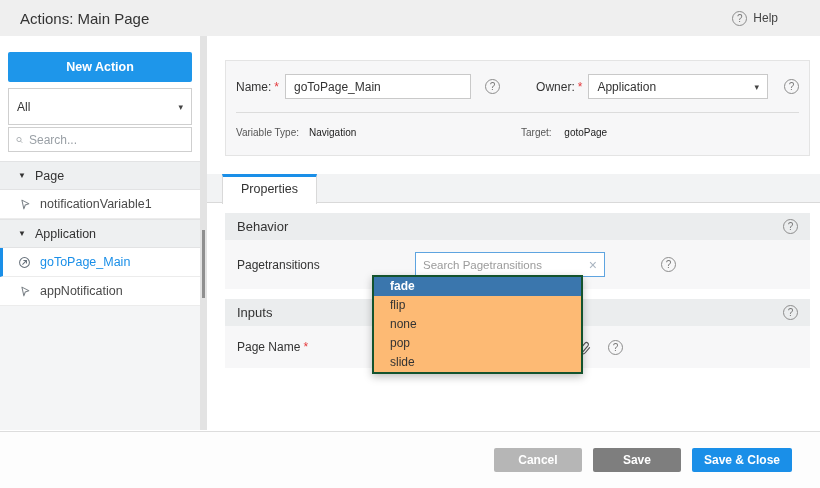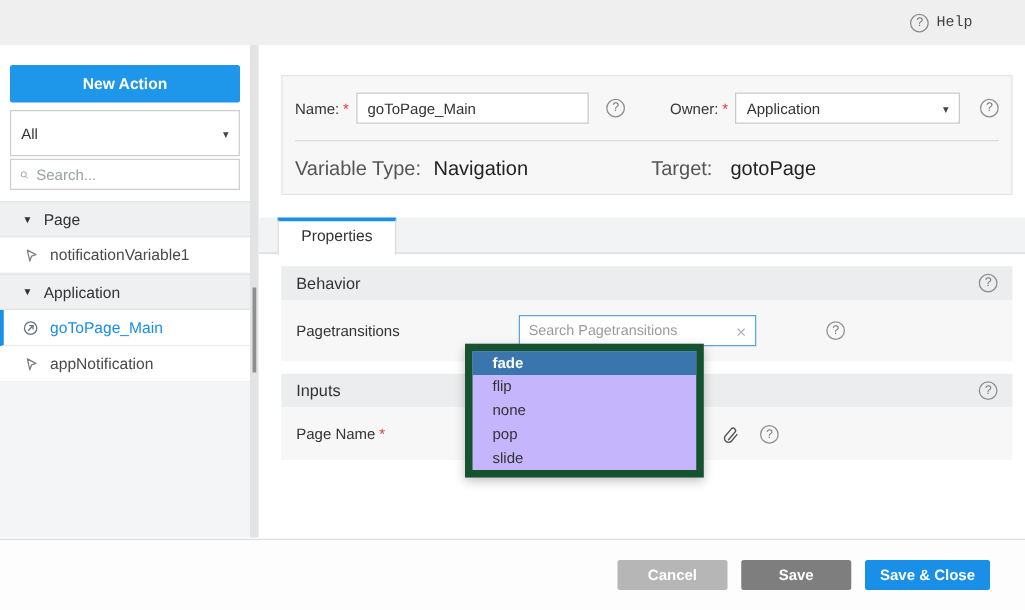--- a/index.html
+++ b/index.html
@@ -6,21 +6,21 @@
   html,body { width:820px; height:488px; overflow:hidden;
     font-family:"Liberation Sans", sans-serif; background:#fff; color:#333; }
   .app { position:relative; width:820px; height:488px; background:#fff; }
 
   
   .header { position:absolute; left:0; top:0; width:820px; height:36px;
     background:#efefef; display:flex; align-items:center; }
   .header .title { margin-left:20px; font-size:15px; color:#333; }
   .header .help { position:absolute; right:42px; top:0; height:36px;
     display:flex; align-items:center; gap:6px; cursor:pointer; }
-  .header .help span.txt { font-size:12px; color:#444;font-family:Liberation Mono, monospace; }
+  .header .help span.txt { font-size:12px; color:#444; }
 
   .qmark { display:inline-flex; width:15px; height:15px; border:1px solid #8d8d8d;
     border-radius:50%; color:#777; font-size:10px; line-height:13px;
     align-items:center; justify-content:center; flex:0 0 auto; background:transparent; }
 
   
   .sidebar { position:absolute; left:0; top:36px; width:200px; height:394px;
     background:#fff; display:flex; flex-direction:column; }
   .new-action { margin:16px 8px 0 8px; height:30px; background:#1e96ea; color:#fff;
     border:none; border-radius:2px; font-size:12.5px; font-weight:bold; cursor:pointer;
@@ -55,21 +55,21 @@
   .frow { display:flex; align-items:center; font-size:12px; }
   .flabel { color:#333; white-space:nowrap; }
   .req { color:#e4393c; margin-left:3px; }
   .tinput { width:200px; height:25px; border:1px solid #c9c9c9; background:#fff;
     padding:0 8px; font-size:12px; font-family:"Liberation Sans", sans-serif;
     color:#333; margin-left:6px; outline:none; }
   .fselect { width:193px; height:25px; border:1px solid #c9c9c9; background:#fff;
     display:flex; align-items:center; justify-content:space-between; padding:0 8px;
     margin-left:6px; cursor:pointer; }
   .panel-sep { border:none; border-top:1px solid #dcdcdc; margin-top:13px; }
-  .frow2 { display:flex; align-items:center; font-size:16px; padding-top:14px; }
+  .frow2 { display:flex; align-items:center; font-size:10px; padding-top:14px; }
   .kv-key { color:#555; }
   .kv-val { color:#222; margin-left:10px; }
   .kv-left { width:285px; display:flex; align-items:center; }
 
   
   .tabstrip { position:relative; margin:18px -10px 0 -18px; height:29px;
     background:#f2f3f4; border-bottom:1px solid #d9d9d9; }
   .tab.active { position:absolute; left:15px; top:0; height:30px; padding:0 18px;
     background:#fff; border:1px solid #d9d9d9; border-top:3px solid #1a8fe8;
     border-bottom:none; font-size:12.5px; line-height:25px; color:#333;
@@ -87,42 +87,43 @@
     display:flex; align-items:center; padding:0 7px; }
   .combo input { border:none; outline:none; flex:1; font-size:11.5px;
     font-family:"Liberation Sans", sans-serif; color:#333; background:transparent; min-width:0; }
   .combo input::placeholder { color:#9b9b9b; }
   .clear-x { color:#a9b4c0; font-size:14px; line-height:1; cursor:pointer; margin-left:4px; }
   .ml16 { margin-left:16px; }
   .input-spacer { width:190px; flex:0 0 auto; }
   .icon-btn { margin-left:12px; cursor:pointer; display:inline-flex; }
 
   
-  .dropdown { position:absolute; left:165px; top:239px; width:191px; background:#c4b5fd;
-    border:6px solid #14532d; box-shadow:0 3px 8px rgba(0,0,0,0.25); z-index:5; }
+  .dropdown { position:absolute; left:165px; top:239px; width:211px; background:#fdba74;
+    border:2px solid #14532d; box-shadow:0 3px 8px rgba(0,0,0,0.25); z-index:5; }
   .opt { height:19px; line-height:19px; padding-left:16px; font-size:12px; color:#333; cursor:pointer; }
   .opt.selected { background:#3a76ad; color:#fff; font-weight:bold; }
 
   
   .footer { position:absolute; left:0; bottom:0; width:820px; height:57px;
     background:#fdfdfd; border-top:1px solid #ddd; display:flex; align-items:center;
     justify-content:flex-end; gap:11px; padding-right:28px; }
   .btn { height:24px; min-width:88px; border:none; border-radius:2px; color:#fff;
     font-size:12px; font-weight:bold; cursor:pointer; padding:0 12px;
     font-family:"Liberation Sans", sans-serif; }
   .btn.cancel { background:#b6b6b6; }
   .btn.save { background:#7e7e7e; }
   .btn.saveclose { background:#1a8fe8; }
 </style>
 </head>
 <body>
 
 <div class="app">
 
   <div class="header">
+    <div class="title">Actions: Main Page</div>
     <div class="help">
       <span class="qmark">?</span>
       <span class="txt">Help</span>
     </div>
   </div>
 
   <div class="sidebar">
     <button class="new-action">New Action</button>
 
     <div class="select-all">

